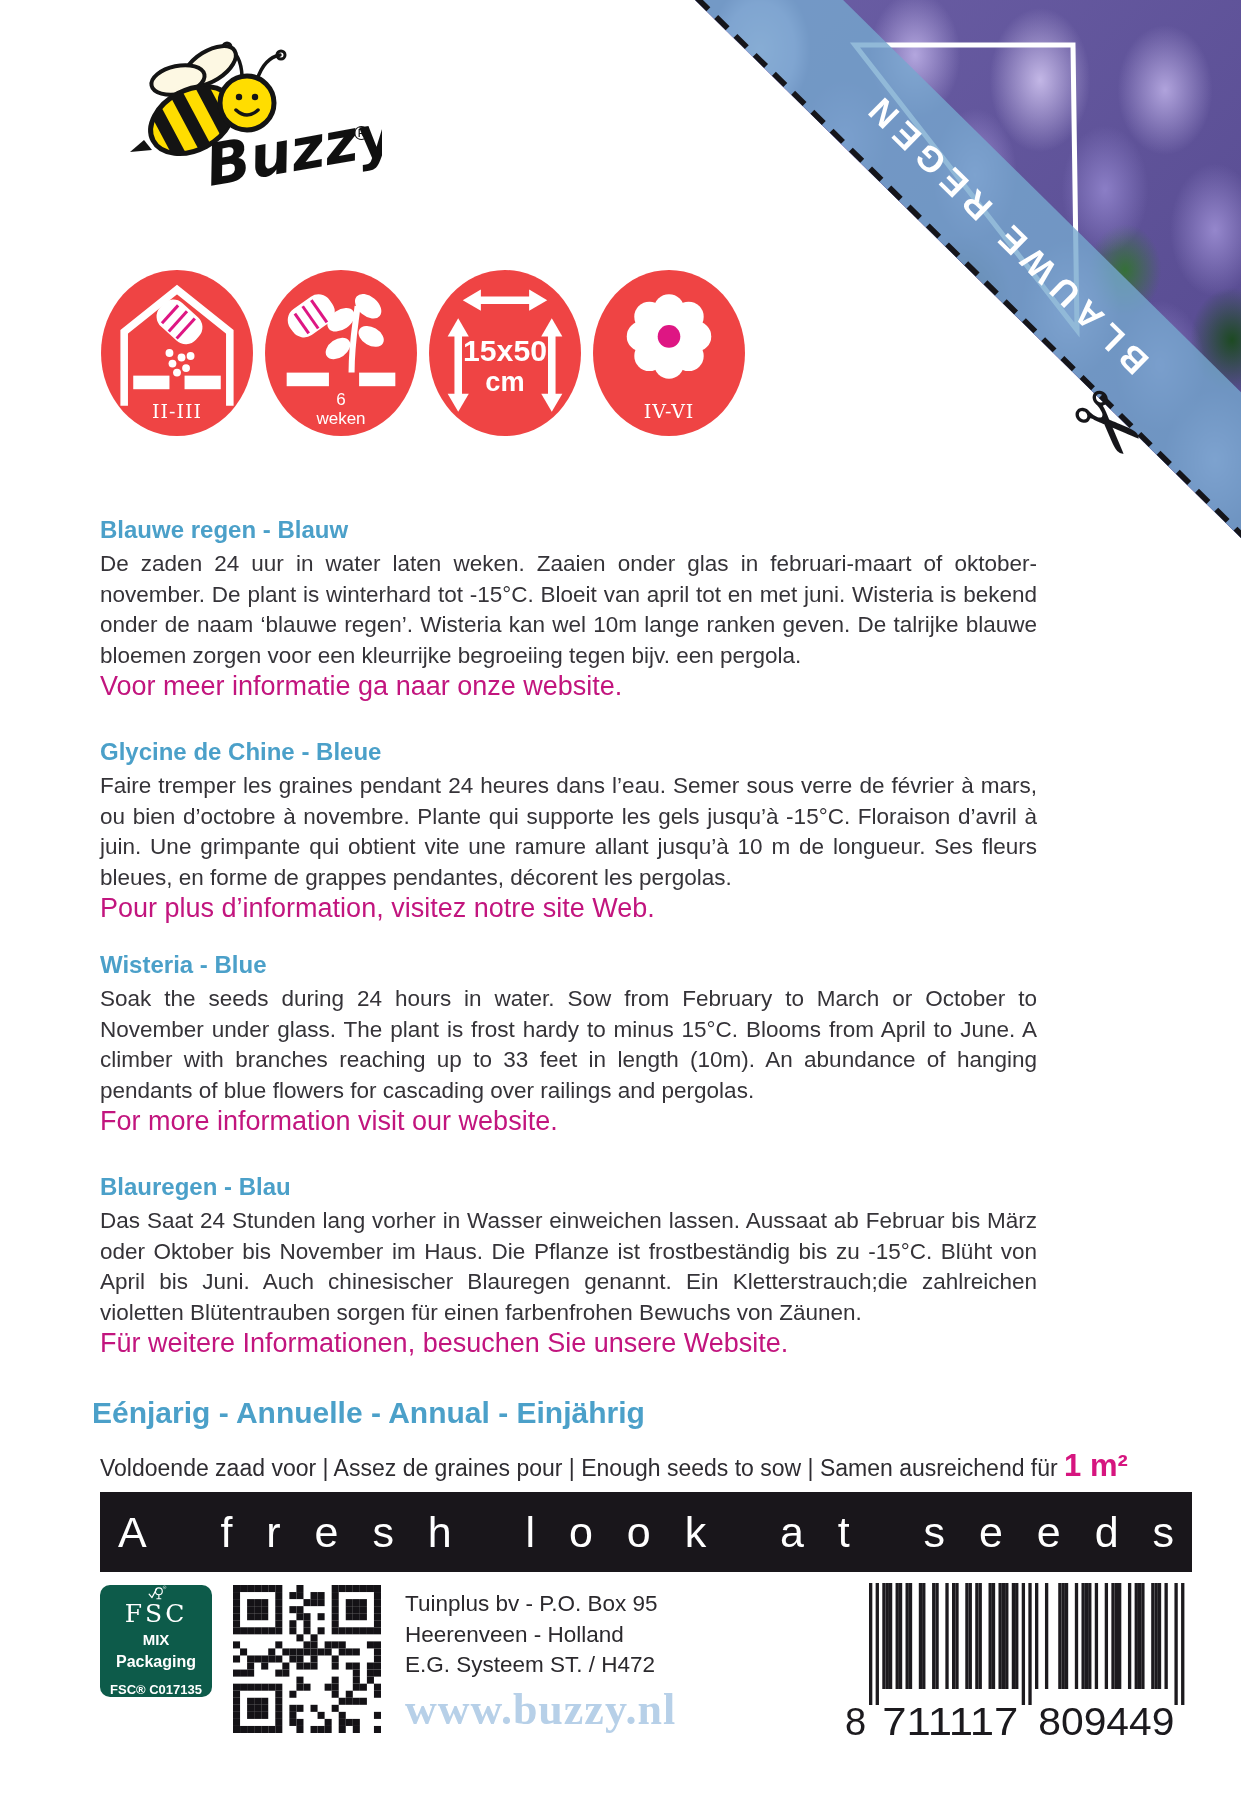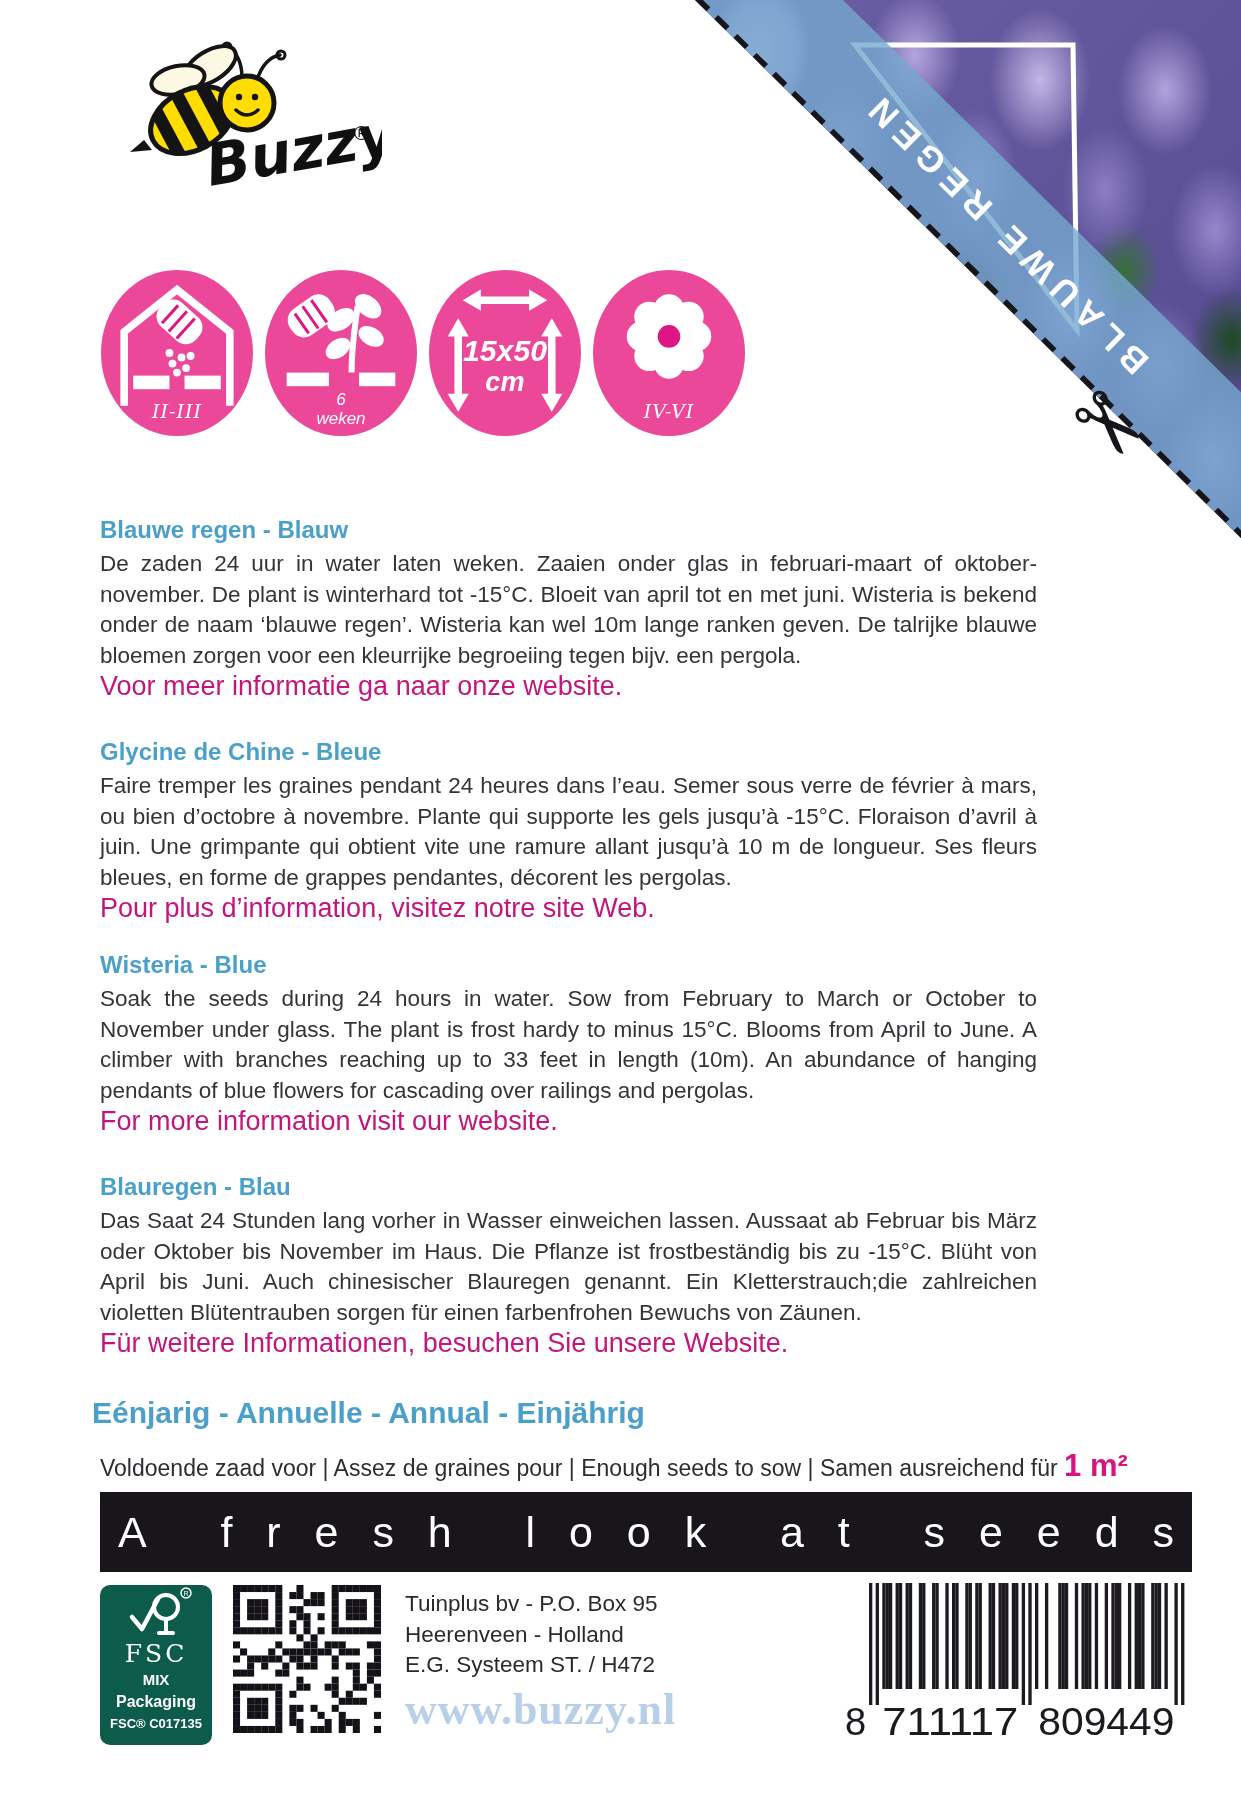--- a/index.html
+++ b/index.html
@@ -47,21 +47,21 @@
     position:absolute;left:1072px;top:382px;font-size:86px;line-height:86px;color:#16161a;
     font-family:"DejaVu Sans", sans-serif;
     transform:rotate(45deg);z-index:5;
   }
   
   .logo{position:absolute;left:92px;top:28px;width:290px;height:180px;}
   
   .icons-row{position:absolute;left:101px;top:270px;display:flex;gap:12px;}
   .icircle{
     position:relative;width:152px;height:166px;border-radius:50%;
-    background:#ec4899;flex:none;font-style:italic;
+    background:#ef4444;flex:none;
   }
   .icircle svg{position:absolute;left:0;top:0;width:100%;height:100%;}
   .ilabel{
     position:absolute;left:0;right:0;bottom:14px;text-align:center;color:#fff;
     font-family:"DejaVu Serif", serif;font-size:19px;letter-spacing:1px;
   }
   .ilabel-sans{font-family:"Liberation Sans",sans-serif;font-size:17px;letter-spacing:0;}
   .ilabel-two{bottom:8px;line-height:19px;}
   
   .section{position:absolute;left:100px;width:937px;}
@@ -77,27 +77,27 @@
     display:flex;align-items:center;
   }
   .tagline-spread{
     display:flex;justify-content:space-between;width:100%;padding:0 18px;
     color:#ffffff;font-size:43px;font-weight:400;
   }
   .tagline-spread span{flex:none;}
   .tagline-spread .sp{width:6px;}
   
   .fsc{
-    position:absolute;left:100px;top:1585px;width:112px;height:160px;background:#0D5B4A;
+    position:absolute;left:100px;top:1585px;width:112px;height:112px;background:#0D5B4A;
     border-radius:10px;display:flex;flex-direction:column;align-items:center;color:#fff;
   }
   .fsc-word{font-family:"DejaVu Serif",serif;font-size:25px;letter-spacing:3px;line-height:26px;}
   .fsc-mix{font-size:15px;font-weight:bold;margin-top:4px;}
   .fsc-pack{font-size:16px;margin-top:5px;font-weight:bold;}
-  .fsc-code{font-size:13px;font-weight:bold;margin-top:5px;text-align:center;}
+  .fsc-code{font-size:13px;font-weight:bold;margin-top:11px;text-align:center;}
   .qr{position:absolute;left:233px;top:1585px;width:148px;height:148px;}
   .addr{position:absolute;left:405px;top:1588px;font-size:22.5px;line-height:31px;color:#2b292d;}
   .sysline{position:absolute;left:405px;top:1652px;font-size:22.5px;color:#2b292d;}
   .website{position:absolute;left:405px;top:1684px;font-size:44px;font-weight:bold;color:#B7D0E8;letter-spacing:1px;font-family:Liberation Serif, serif;}
   .barcode{position:absolute;left:845px;top:1583px;width:348px;height:165px;}
 </style>
 </head>
 <body>
 
 <div class="photo-corner">

